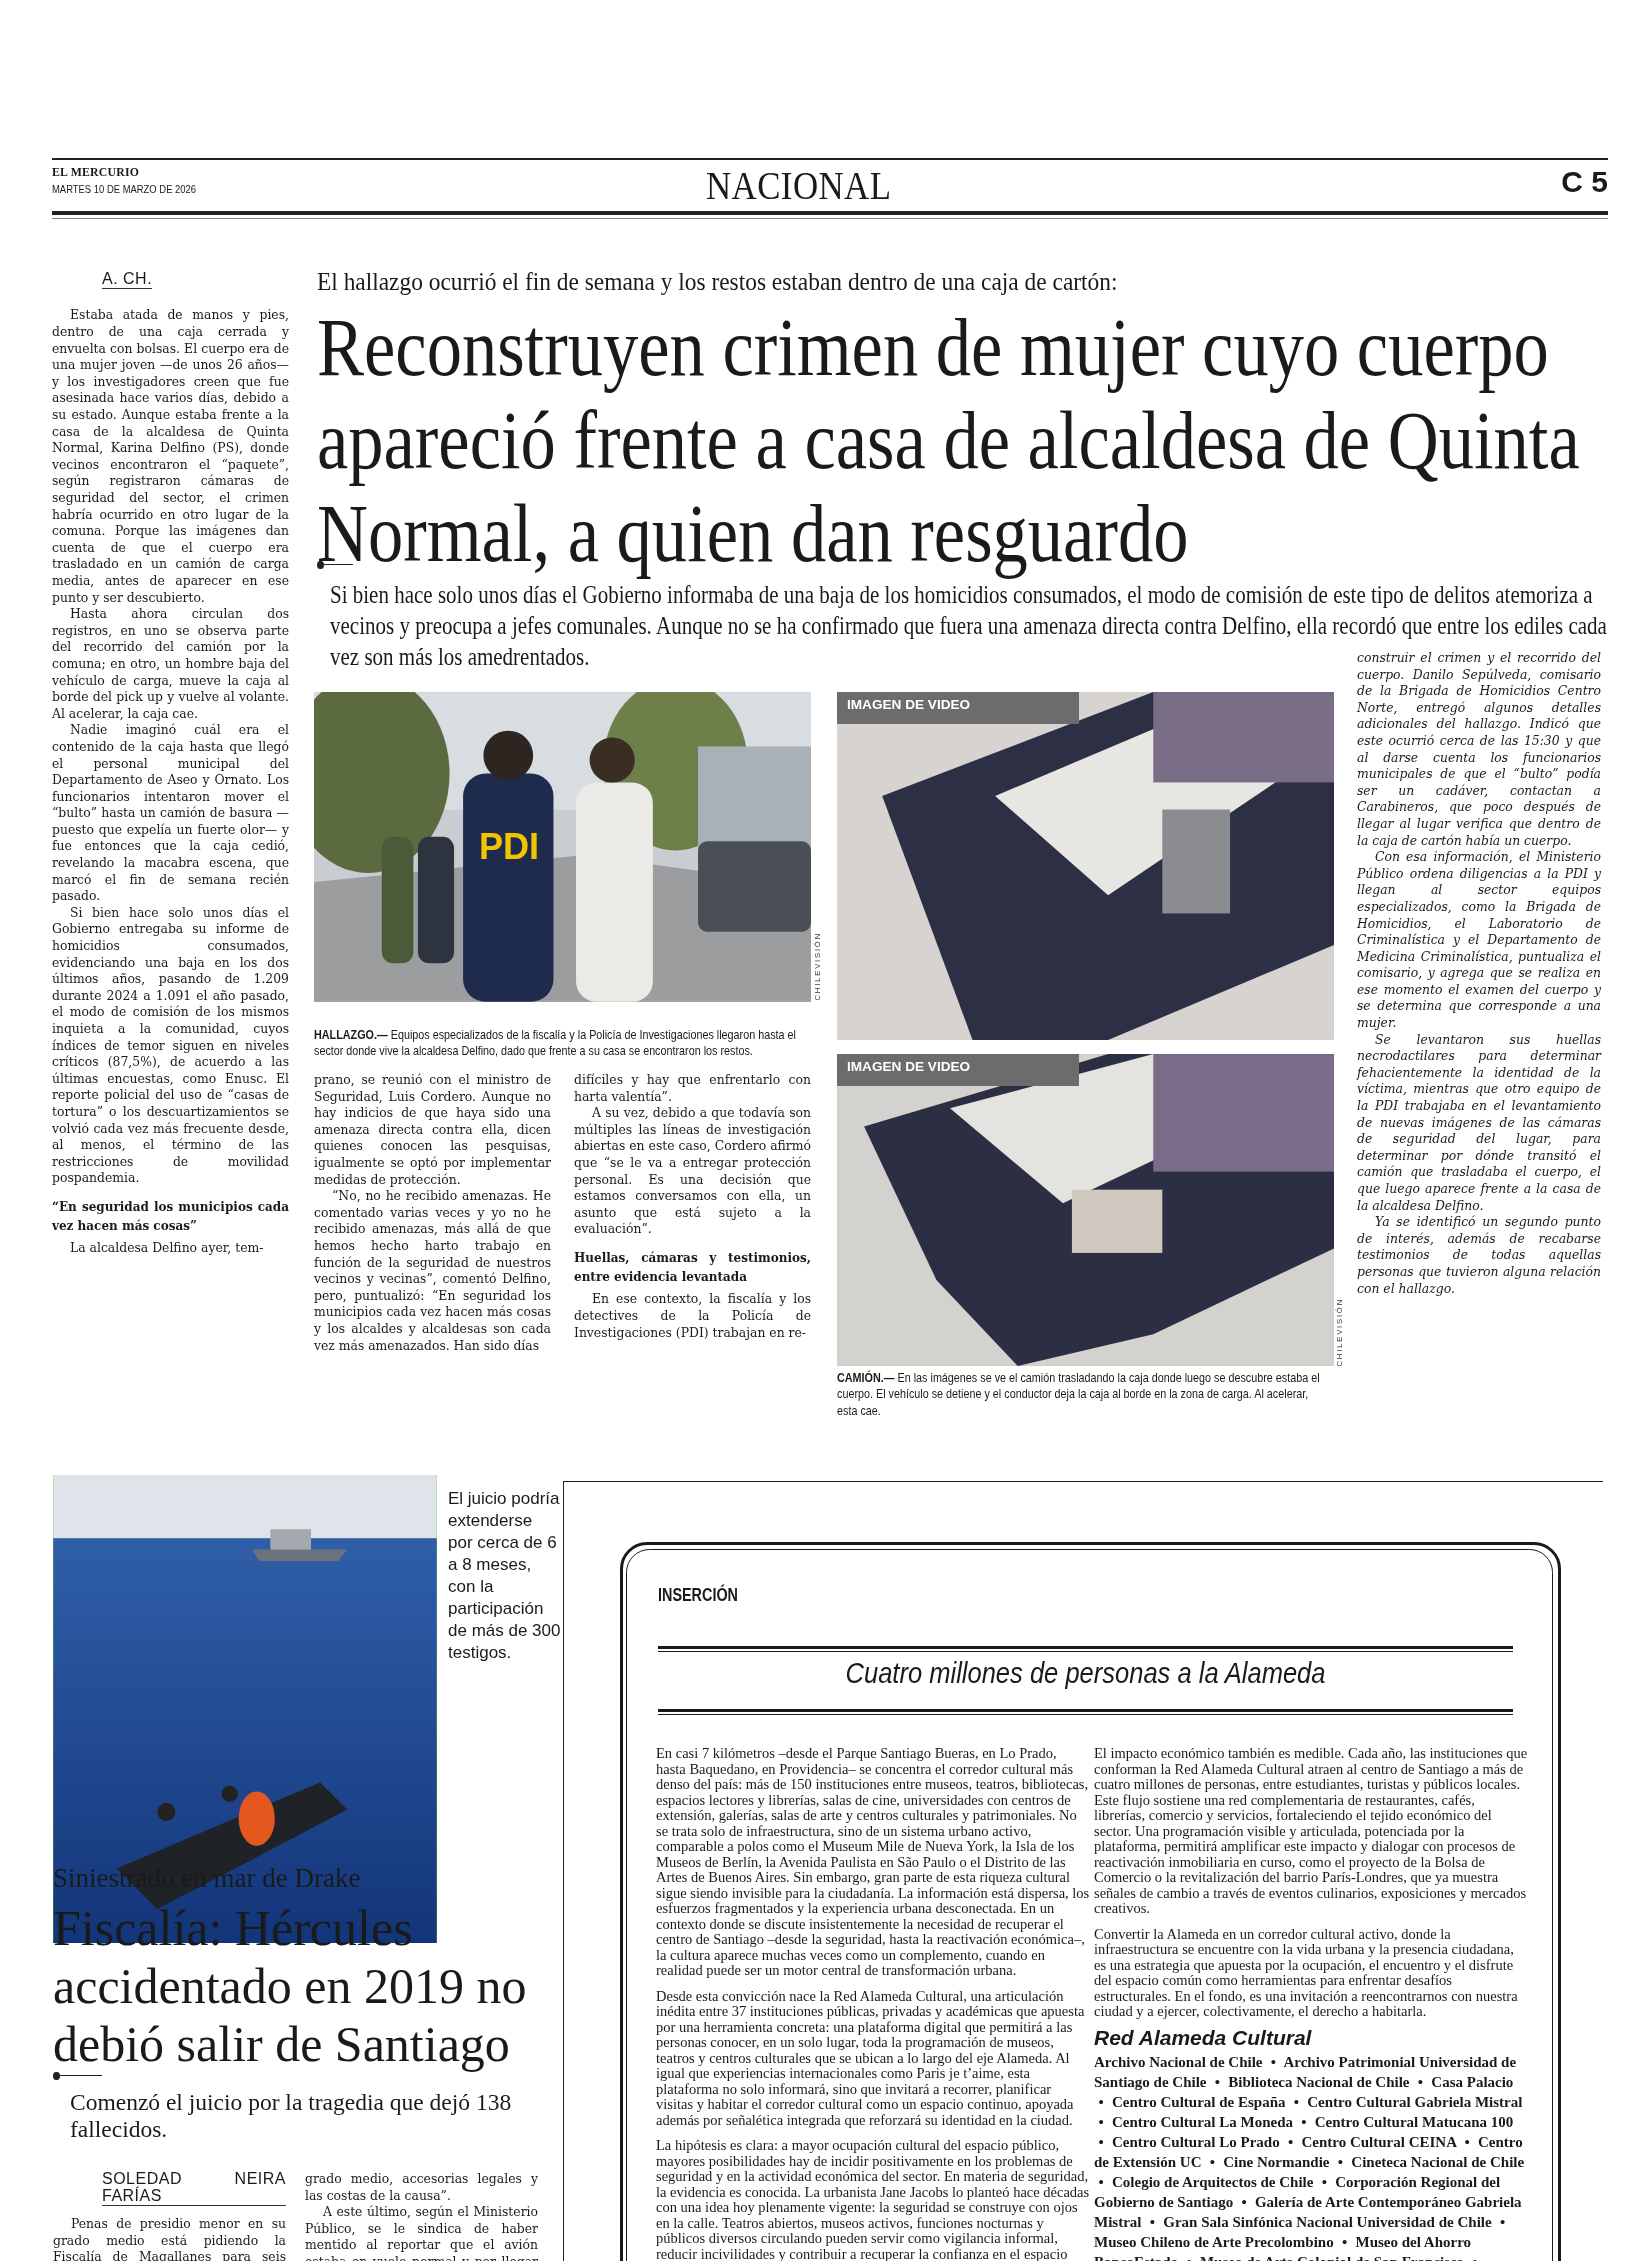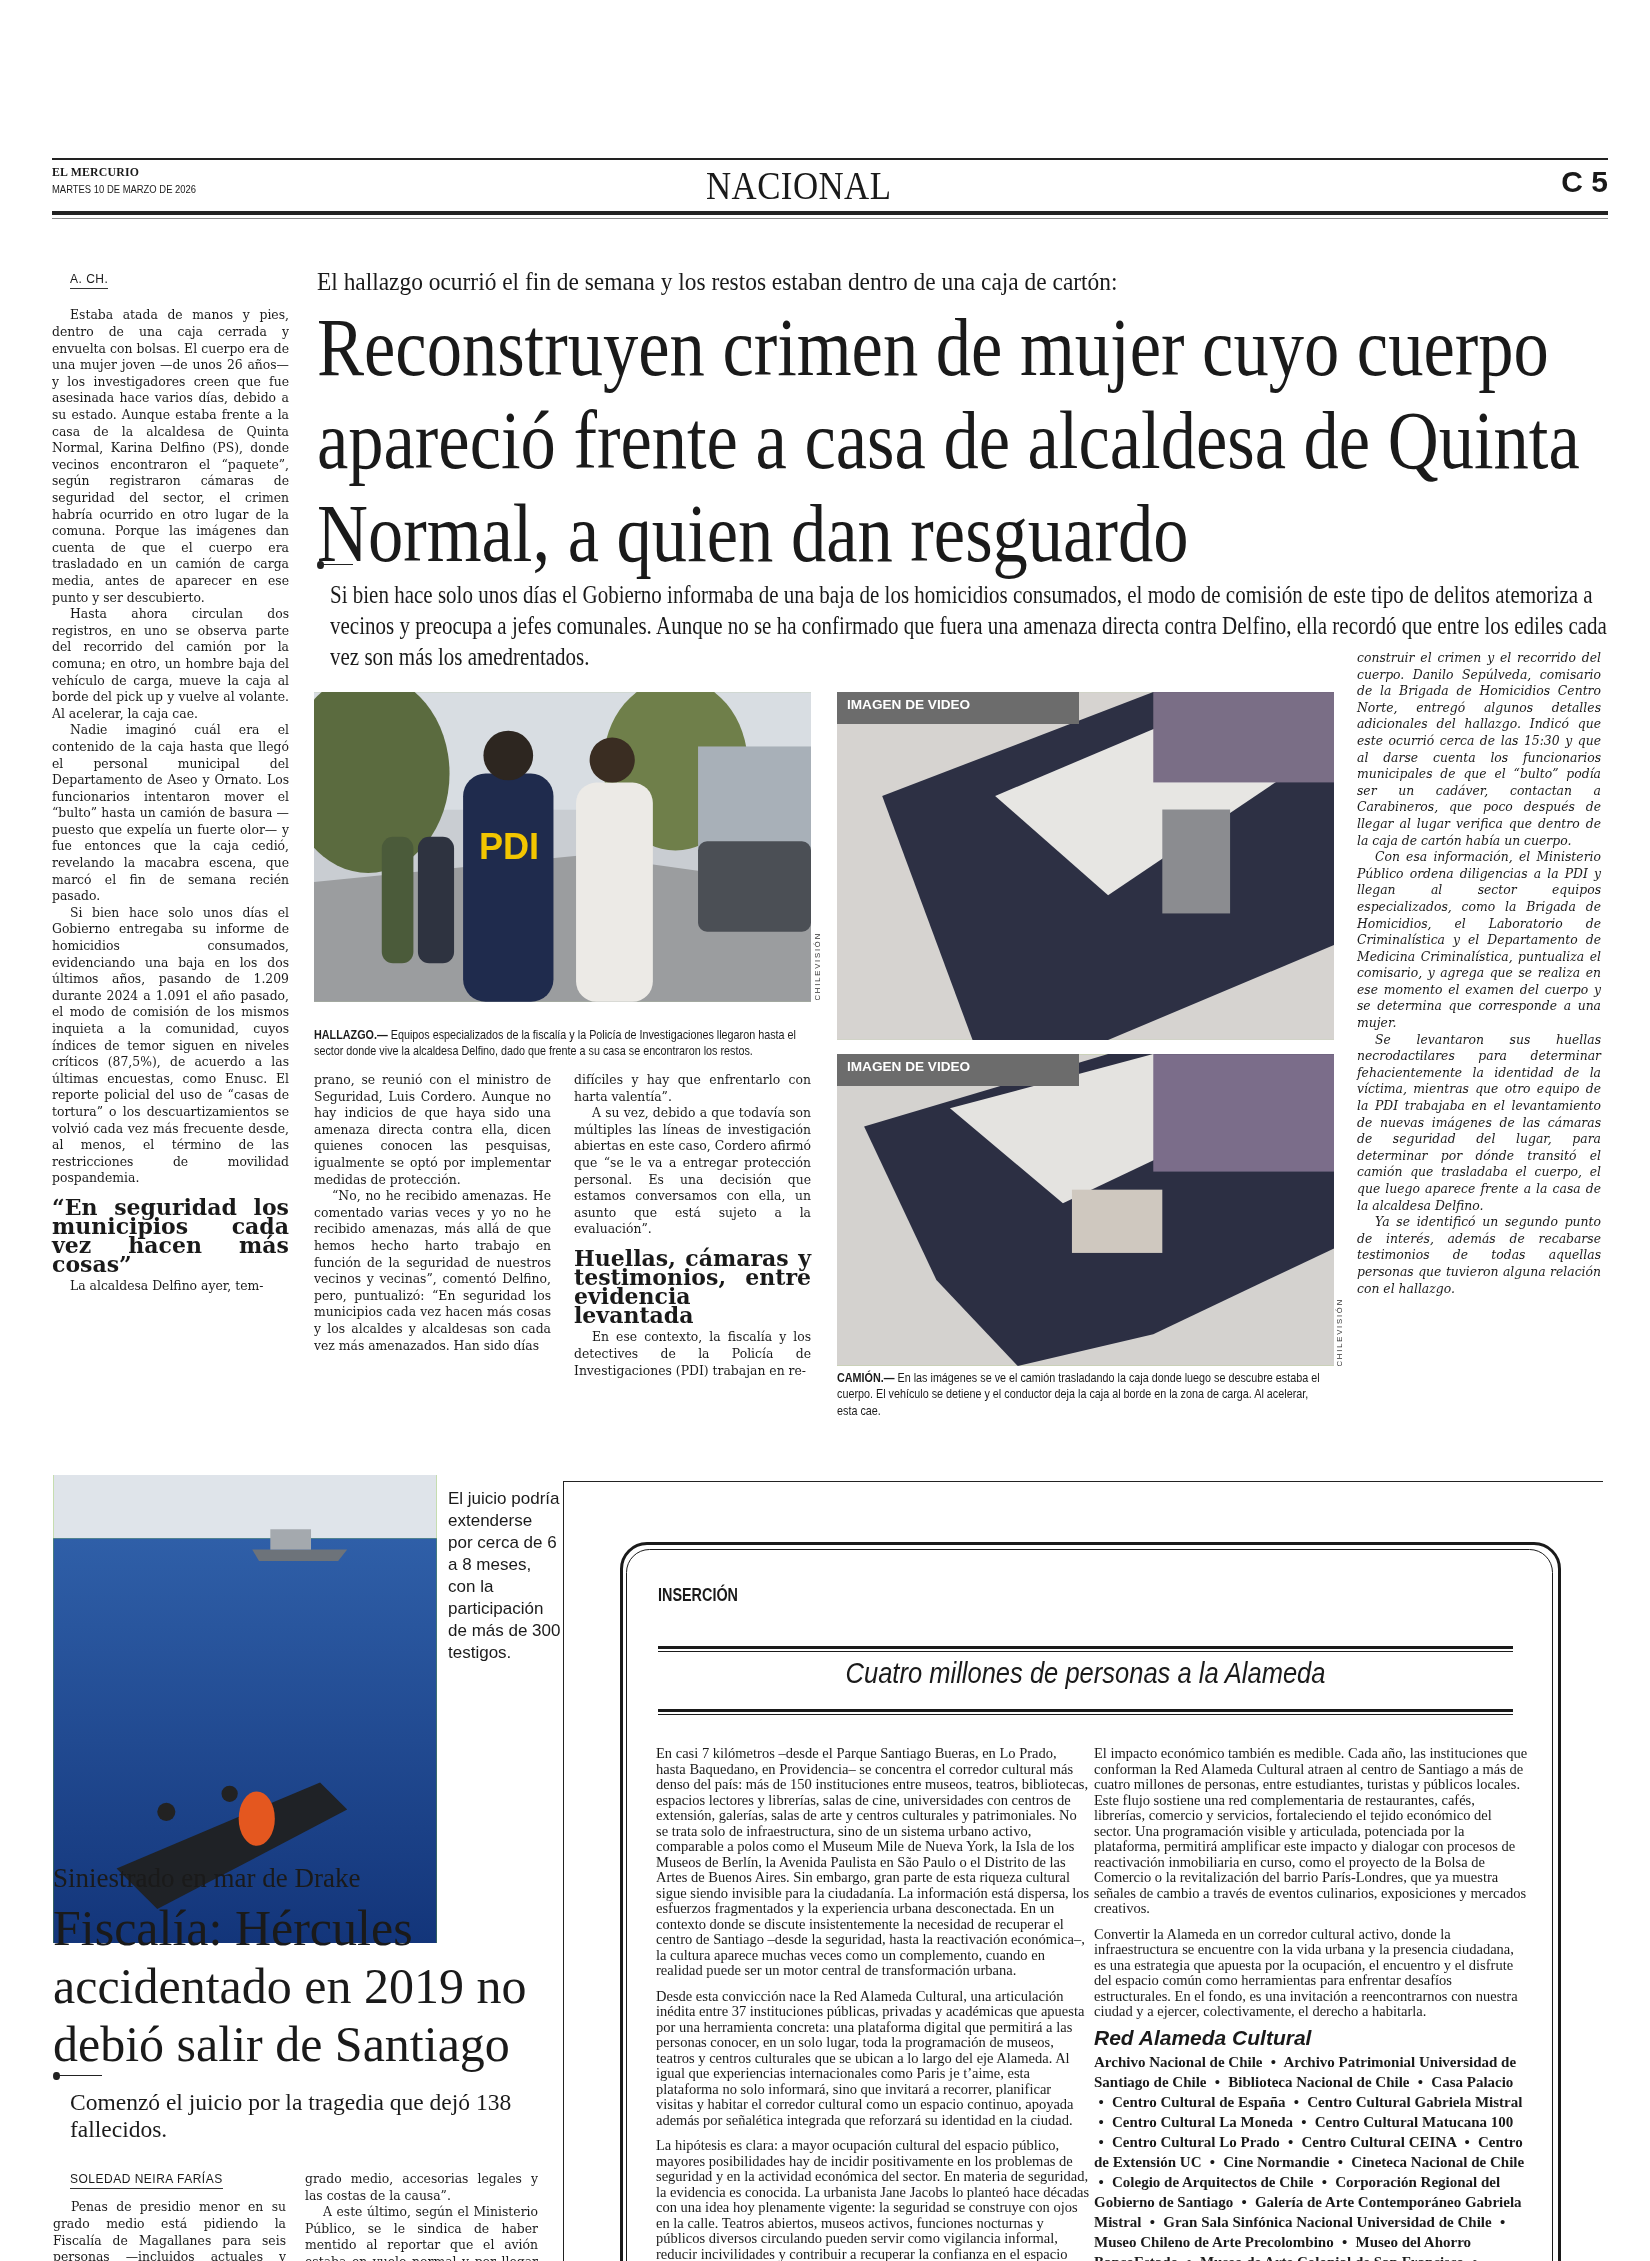--- a/index.html
+++ b/index.html
@@ -14,22 +14,22 @@
   .date { left: 52px; top: 182px; font-family: "Liberation Sans Narrow", "Liberation Sans", sans-serif; font-size: 11.8px; transform: scaleX(0.8); transform-origin: left; }
   .section { left: 706px; top: 161px; font-family: "Liberation Serif", serif; font-size: 41px; letter-spacing: 0.5px; transform: scaleX(0.85); transform-origin: left; }
   .pageno { right: 43px; top: 165px; font-family: "Liberation Sans", sans-serif; font-weight: bold; font-size: 30px; }
   .head-rule1 { left: 52px; top: 211px; width: 1556px; height: 3.6px; background: #222; }
   .head-rule2 { left: 52px; top: 218px; width: 1556px; height: 1.4px; background: #888; }
 
   
   .body-serif { font-family: "DejaVu Serif", serif; font-size: 12.4px; line-height: 16.6px; text-align: justify; hyphens: auto; }
   .body-serif p { text-indent: 18px; }
   .body-serif p.noindent { text-indent: 0; }
-  .byline { font-family: "Liberation Sans", sans-serif; font-size: 12px; border-bottom: 0.9px solid #333; display: inline-block; padding-bottom: 0.9px; letter-spacing: 0.5px; }
-  .subhead-bold { font-family: "DejaVu Serif", serif; font-weight: bold; font-size: 22px; line-height: 19px; margin: 11px 0 4.5px; }
+  .byline { font-family: "Liberation Sans", sans-serif; font-size: 16px; border-bottom: 0.9px solid #333; display: inline-block; padding-bottom: 0.9px; letter-spacing: 0.5px; margin-left: 32px; }
+  .subhead-bold { font-family: "DejaVu Serif", serif; font-weight: bold; font-size: 12px; line-height: 19px; margin: 11px 0 4.5px; }
 
   
   .kicker { left: 317px; top: 267px; font-family: "Liberation Serif", serif; font-size: 26px; transform: scaleX(0.9); transform-origin: left; white-space: nowrap; }
   .headline { left: 317px; top: 301px; width: 1312px; font-family: "Liberation Serif", serif; font-size: 82px; line-height: 93px; transform: scaleX(0.86); transform-origin: left; width: 1538px; }
   .dot-rule { width: 32px; height: 1.4px; background: #222; }
   .dot-rule::before { content: ""; position: absolute; left: -3.6px; top: -3.2px; width: 6.3px; height: 8.1px; border-radius: 50%; background: #222; }
   .deck { left: 330px; top: 579px; width: 1524px; font-family: "Liberation Serif", serif; font-size: 25px; line-height: 31px; transform: scaleX(0.84); transform-origin: left; }
 
   .col-left { left: 52px; top: 271px; width: 237px; }
   .photo { overflow: hidden; background: #84cc16; }

